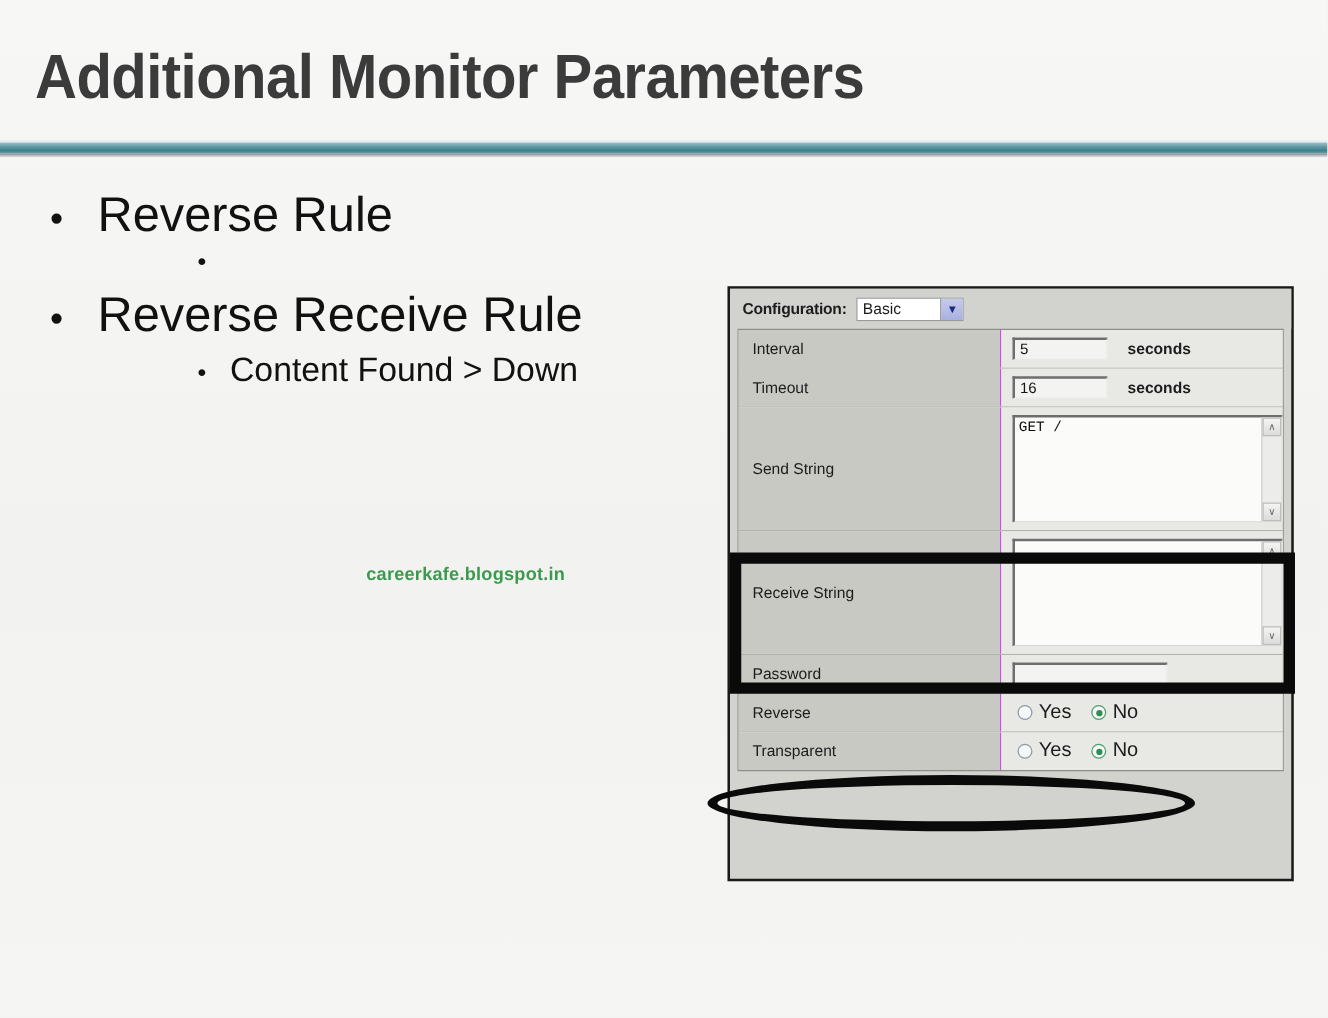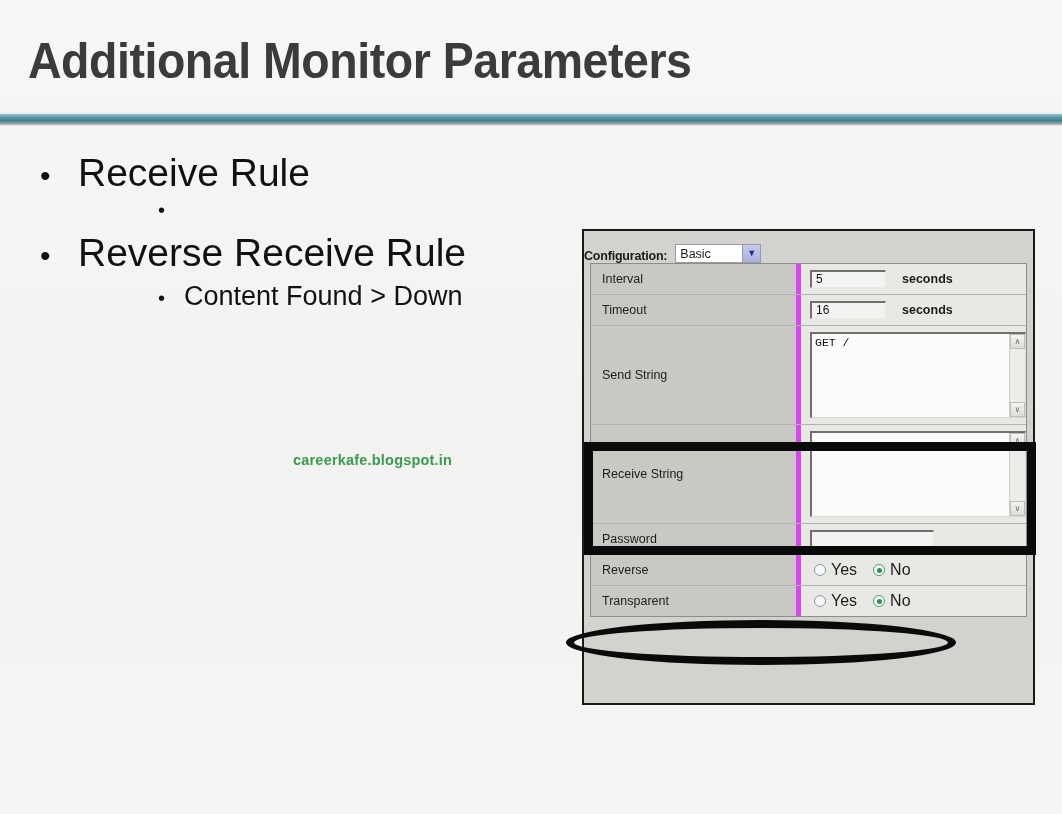--- a/index.html
+++ b/index.html
@@ -134,21 +134,22 @@
     height: 476px;
     background: #d2d2ce;
     border: 2px solid #1a1a1a;
     box-sizing: border-box;
     font-size: 12.5px;
     color: #1c1c1c;
   }
   #config-header {
     height: 32px;
     display: flex;
-    align-items: flex-end;
+    align-items: center;
+    padding-left: 10px;
     background: #d2d2ce;
     box-sizing: border-box;
   }
   #config-header .lbl {
     font-weight: bold;
     font-size: 12.5px;
     margin-right: 8px;
     letter-spacing: -0.2px;
   }
   .combo {
@@ -195,21 +196,21 @@
   .row:last-child { border-bottom: none; }
   .row .cell-label {
     width: 210px;
     flex: 0 0 210px;
     background: #c9c9c4;
     padding: 7px 0 7px 11px;
     box-sizing: border-box;
     display: flex;
     align-items: center;
     font-size: 12.5px;
-    border-right: 5px solid #d946ef;
+    border-right: 1px solid #d946ef;
   }
   .row .cell-value {
     flex: 1;
     background: #e8e8e4;
     display: flex;
     align-items: center;
     padding: 6px 0 6px 9px;
     box-sizing: border-box;
   }
   .row.tall .cell-label { padding-top: 0; padding-bottom: 0; height: 98px; }
@@ -340,21 +341,21 @@
   <div id="divider">
     <div class="bar-hilite"></div>
     <div class="bar-main"></div>
     <div class="bar-shadow"></div>
   </div>
 
   <div id="bullets">
 
     <div class="lvl1">
       <span class="dot">•</span>
-      <span>Receive Rule</span>
+      <span>Reverse Rule</span>
     </div>
     <div class="lvl2">
       <span class="dot">•</span>
     </div>
 
     <div class="lvl1">
       <span class="dot">•</span>
       <span>Reverse Receive Rule</span>
     </div>
     <div class="lvl2">

